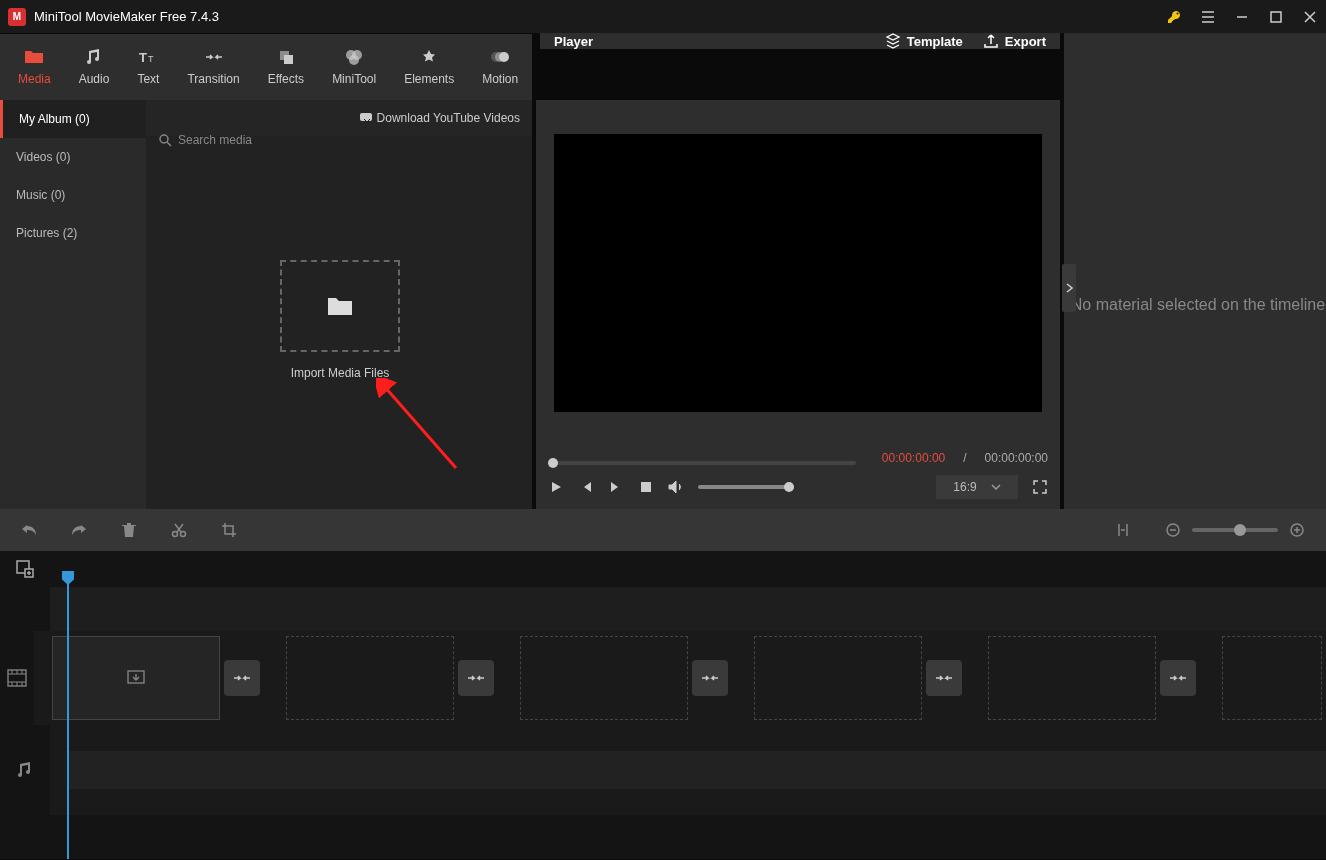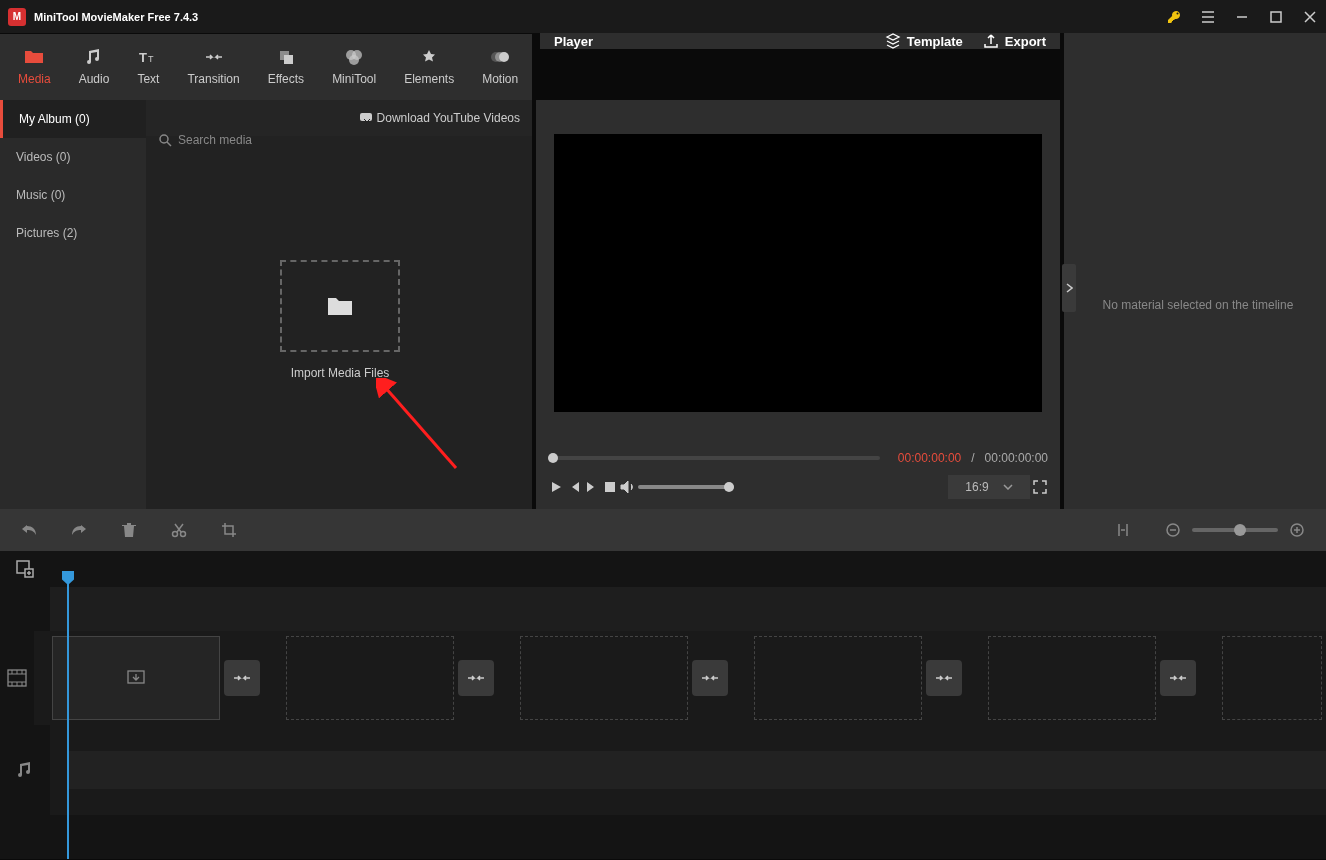--- a/index.html
+++ b/index.html
@@ -1,21 +1,21 @@
 <!DOCTYPE html>
 <html><head>
 <meta charset="utf-8">
 <style>
 * { box-sizing: border-box; margin: 0; padding: 0; font-family: Arial, sans-serif; }
 body { background: #0a0a0a; color: #ccc; width: 1326px; height: 860px; overflow: hidden; font-size: 12px; }
 
 
 .titlebar { height: 33px; background: #1a1a1a; display: flex; align-items: center; padding: 0 8px; }
 .titlebar .logo { width: 18px; height: 18px; background: #d63031; border-radius: 3px; margin-right: 8px; display:flex; align-items:center; justify-content:center; font-size:10px; color:#fff; font-weight:bold;}
-.titlebar .title { color: #fff; font-size: 11px; font-weight: bold; flex: 1; }
+.titlebar .title { color: #fff; font-size: 13px; font-weight: normal; flex: 1; }
 .titlebar .win-controls { display: flex; gap: 18px; align-items: center; }
 .titlebar .win-controls > div { width: 16px; height: 16px; display:flex; align-items:center; justify-content:center; cursor:pointer; }
 
 
 .ribbon { height: 66px; background: #2e2e2e; display: flex; align-items:center; padding: 0 4px; margin: 1px 0 0 0; }
 .ribbon-tab { display:flex; flex-direction:column; align-items:center; justify-content:center; padding: 0 14px; cursor:pointer; color:#ccc; gap:6px; }
 .ribbon-tab.active { color:#e74c3c; }
 .ribbon-tab .ico { height:18px; display:flex; align-items:center; justify-content:center; font-size:18px;}
 .ribbon-tab .lbl { font-size:12px; }
 
@@ -36,35 +36,35 @@
 
 .import-zone { position:absolute; left:134px; top:160px; width:120px; }
 .import-box { width:120px; height:92px; border:2px dashed #666; display:flex; align-items:center; justify-content:center; cursor:pointer;}
 .import-label { text-align:center; margin-top:14px; color:#ccc; font-size:12px;}
 
 .arrow-annot { position:absolute; left:230px; top:278px; pointer-events:none;}
 
 .player-panel { flex:0 0 524px; margin-left:4px; background:#2e2e2e; display:flex; flex-direction:column; }
 .preview { flex:1; display:flex; align-items:center; justify-content:center; padding:30px 0;}
 .preview-canvas { width:488px; height:278px; background:#000; }
-.player-seek { padding: 6px 12px 4px; display:flex; align-items:center; gap:10px; }
+.player-seek { padding: 6px 12px 4px; display:flex; align-items:flex-end; gap:18px; }
 .seek-track { flex:1; height:4px; background:#444; border-radius:2px; position:relative; margin-right:8px;}
 .seek-track::before { content:''; position:absolute; left:0; top:-3px; width:10px; height:10px; border-radius:50%; background:#ccc;}
 .time-cur { color:#e74c3c; font-size:12px;}
 .time-sep { color:#aaa; font-size:12px;}
 .time-tot { color:#aaa; font-size:12px;}
-.player-ctrls { padding: 6px 12px 10px; display:flex; align-items:center; gap:2px;}
+.player-ctrls { padding: 6px 12px 10px; display:flex; align-items:center; gap:14px;}
 .pc-ico { width:16px; height:16px; color:#ccc; cursor:pointer; display:flex; align-items:center; justify-content:center;}
 .vol-track { width:96px; height:4px; background:#888; border-radius:2px; position:relative;}
 .vol-track::after { content:''; position:absolute; right:0; top:-3px; width:10px; height:10px; border-radius:50%; background:#ccc;}
 .player-ctrls .spacer { flex:1; }
 .aspect-dd { width:82px; height:24px; background:#3a3a3a; display:flex; align-items:center; justify-content:center; gap:14px; color:#bbb; font-size:12px; cursor:pointer;}
 
 .props-panel { flex:1; margin-left:4px; background:#2e2e2e; position:relative; display:flex; align-items:center; justify-content:center;}
-.props-empty { color:#888; font-size:12px;padding-left:6px; }
+.props-empty { color:#888; font-size:16px;padding-left:6px; }
 .collapse-handle { position:absolute; left:-2px; top:164px; width:14px; height:48px; background:#3a3a3a; display:flex; align-items:center; justify-content:center; cursor:pointer; border-radius:2px;}
 
 
 .tl-toolbar { height:42px; background:#363636; display:flex; align-items:center; padding:0 20px; gap:32px;}
 .tl-ico { width:18px; height:18px; color:#888; cursor:pointer; display:flex; align-items:center; justify-content:center;}
 .tl-toolbar .spacer { flex:1; }
 .zoom { display:flex; align-items:center; gap:10px;}
 .zoom-track { width:86px; height:4px; background:#666; border-radius:2px; position:relative;}
 .zoom-track::after { content:''; position:absolute; left:42px; top:-4px; width:12px; height:12px; border-radius:50%; background:#999;}
 

